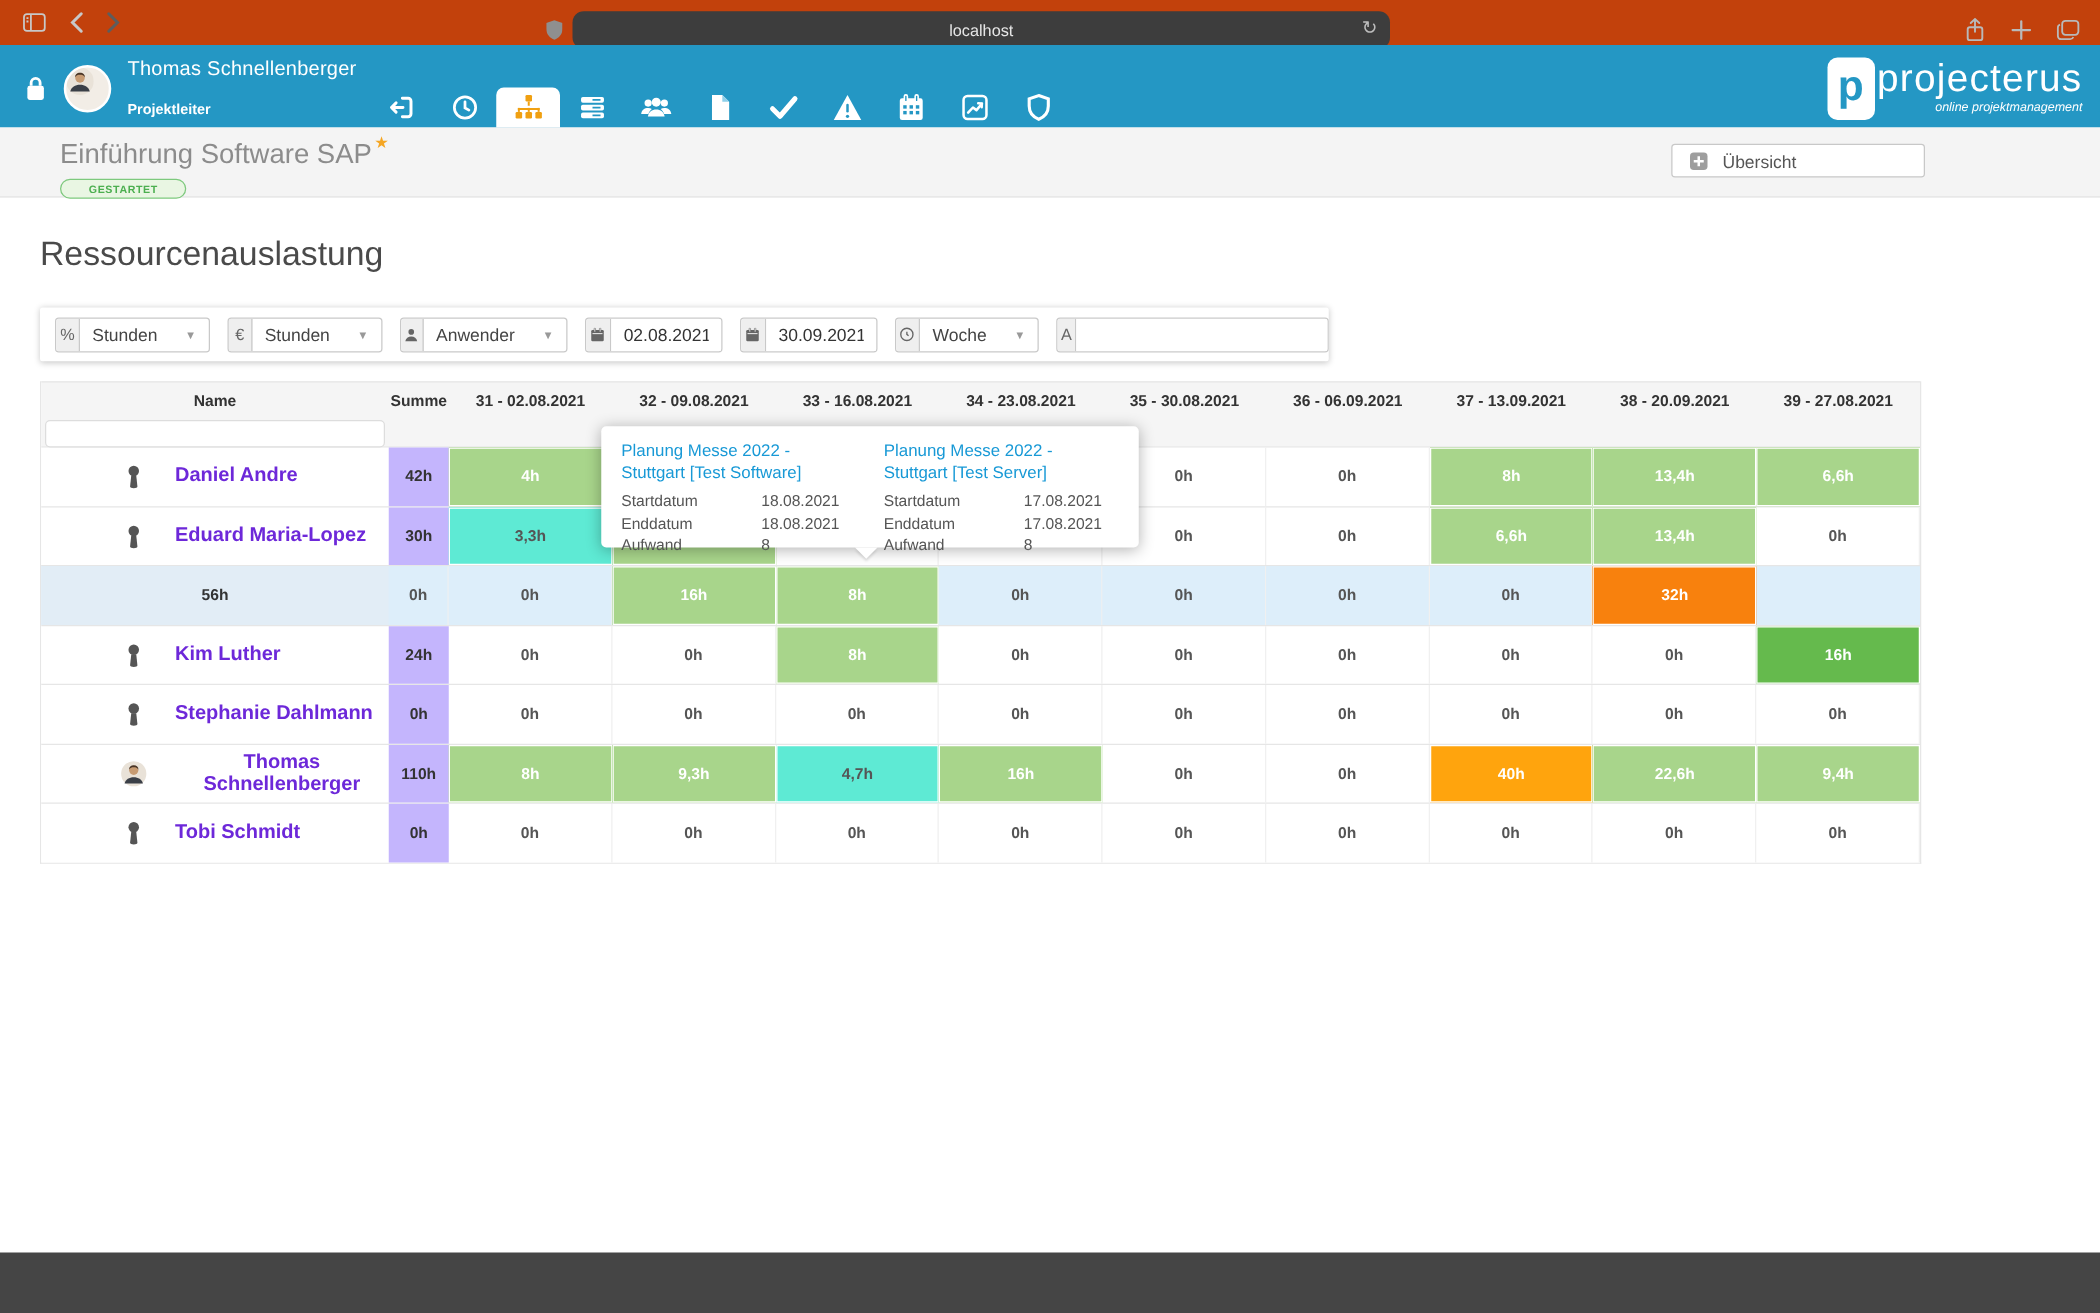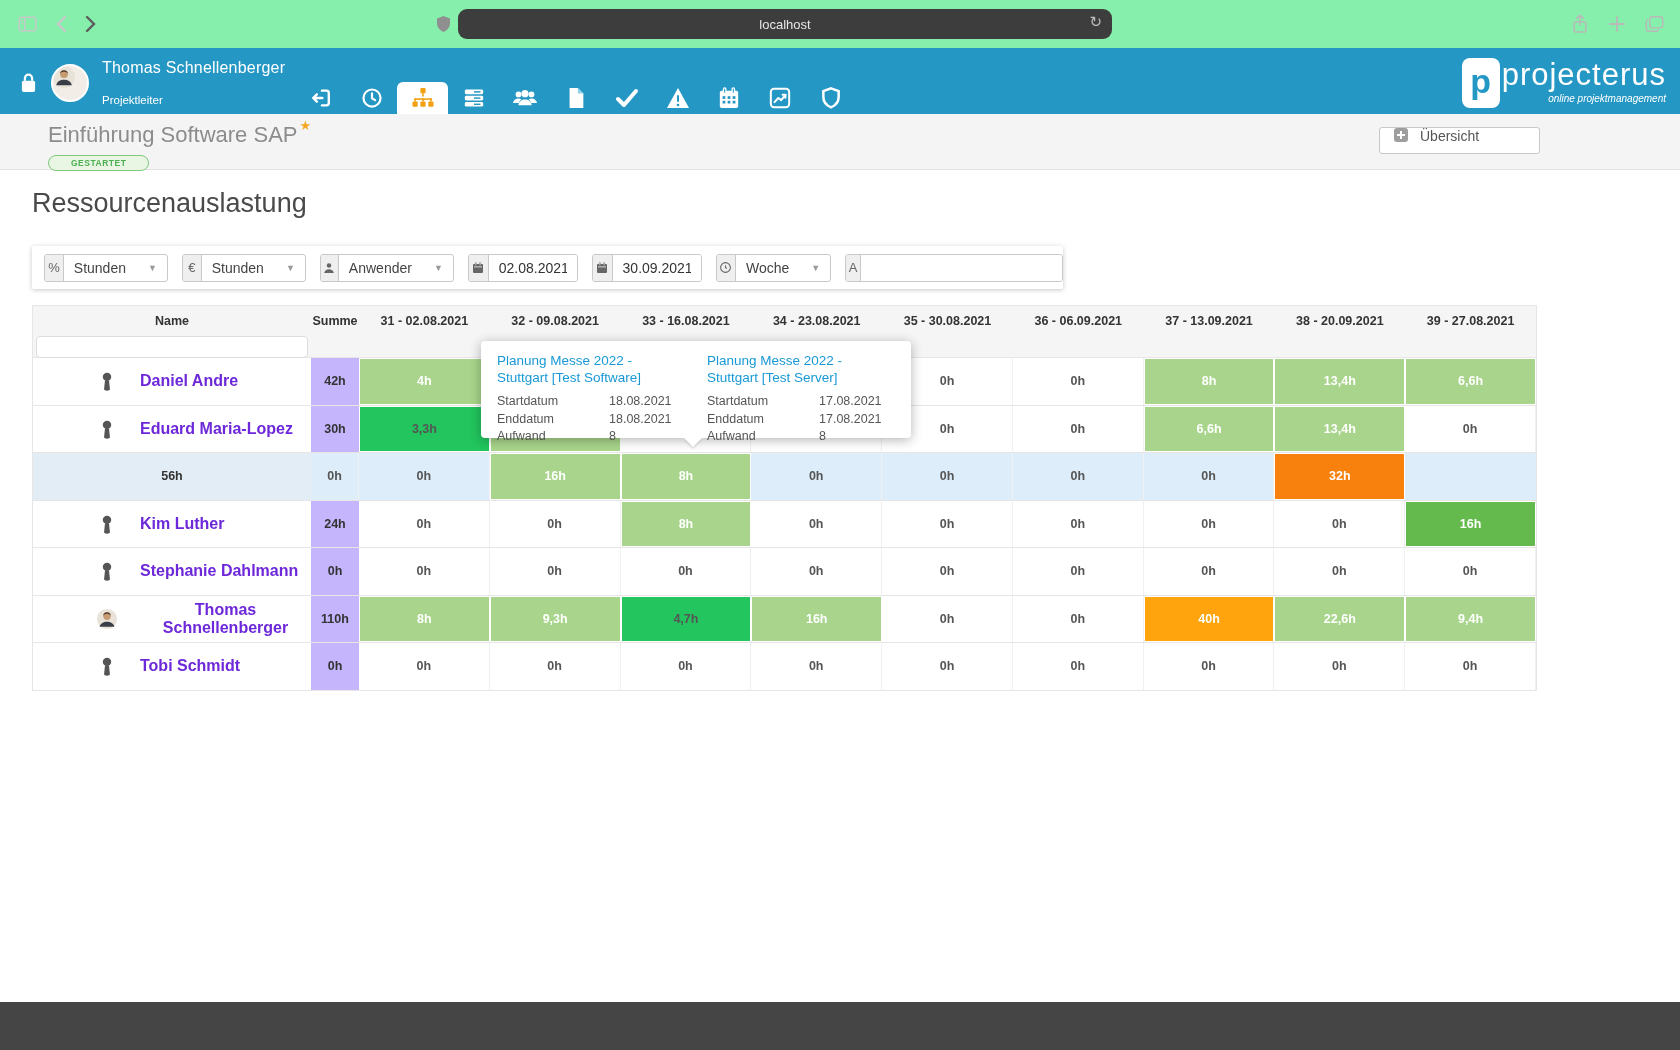--- a/index.html
+++ b/index.html
@@ -2,55 +2,55 @@
 <html><head>
 <meta charset="utf-8">
 <style>
   * { margin:0; padding:0; box-sizing:border-box; }
   html,body { width:1680px; height:1050px; overflow:hidden; }
   body { font-family:"Liberation Sans", sans-serif; background:#fff; }
   svg { display:block; }
   .page { position:relative; width:1680px; height:1050px; background:#fff; }
 
   
-  .browser-bar { position:relative; height:48px; background:#86efac; display:flex; align-items:center; }
+  .browser-bar { position:relative; height:36px; background:#c2410c; display:flex; align-items:center; }
   .bb-left { display:flex; align-items:center; gap:18px; padding-left:18px; color:#c8c8c8; }
   .bb-fwd { color:#5d5d5d; }
   .bb-shield { position:absolute; left:437px; top:16px; color:#8f8f8f; }
   .url-bar { position:absolute; left:458px; top:9px; width:654px; height:30px; background:#3d3d3d; border-radius:9px;
              display:flex; align-items:center; justify-content:center; color:#e6e6e6; font-size:13px; }
   .url-refresh { position:absolute; right:10px; top:4px; color:#bdbdbd; font-size:15px; cursor:default; }
   .bb-right { position:absolute; right:16px; top:0; height:48px; display:flex; align-items:center; gap:20px; color:#b9b9b9; }
 
   
   .app-header { position:relative; height:66px; background:#2497c4; }
   .user-block { position:absolute; left:20px; top:11px; display:flex; align-items:center; }
   .lock-ic { color:#fff; margin-right:14px; }
   .avatar { width:38px; height:38px; border-radius:50%; background:#f2ede6; border:2px solid #fff; overflow:hidden; }
   .user-names { margin-left:13px; color:#fff; }
   .user-name { font-size:16px; font-weight:400; letter-spacing:.2px; }
-  .user-role { font-size:11.5px; font-weight:400; margin-top:17px; }
+  .user-role { font-size:11.5px; font-weight:700; margin-top:17px; }
   .main-nav { position:absolute; left:295px; bottom:0; display:flex; }
   .nav-item { width:51px; height:32px; display:flex; align-items:center; justify-content:center; color:#fff; cursor:pointer; }
   .nav-item.active { background:#fff; border-radius:6px 6px 0 0; color:#f0a011; }
   .logo { position:absolute; right:14px; top:10px; display:flex; align-items:flex-start; }
   .logo-box { width:38px; height:50px; background:#fff; border-radius:8px; display:flex; align-items:center; justify-content:center;
               color:#2497c4; font-size:34px; font-weight:700; line-height:1; padding-bottom:4px; }
   .logo-text { margin-left:2px; color:#fff; }
   .logo-word { font-size:31px; font-weight:400; letter-spacing:1px; line-height:34px; }
   .logo-sub { font-size:10px; font-style:italic; text-align:right; margin-top:1px; }
 
   
   .sub-header { position:relative; height:56px; background:#f4f4f4; border-bottom:1px solid #e3e3e3; }
   .project-title { position:absolute; left:48px; top:8px; font-size:22px; color:#8c8c8c; font-weight:400; }
   .project-star { color:#f5a623; font-size:13px; vertical-align:top; position:relative; top:-4px; left:2px; }
   .status-badge { position:absolute; left:48px; top:41px; font-size:8.5px; font-weight:700; letter-spacing:.5px; color:#4caf50;
                   background:#e9f6e3; border:1px solid #7ec97e; border-radius:9px; padding:2px 22px; }
-  .overview-btn { position:absolute; right:140px; top:13px; width:161px; height:27px; background:#fff; border:1px solid #c8c8c8;
-                  border-radius:3px; display:flex; align-items:flex-start; padding-left:14px; gap:12px; font-size:14px; color:#555; cursor:pointer; }
+  .overview-btn { position:absolute; right:140px; top:13px; width:203px; height:27px; background:#fff; border:1px solid #c8c8c8;
+                  border-radius:3px; display:flex; align-items:center; padding-left:14px; gap:12px; font-size:14px; color:#555; cursor:pointer; }
   .ov-ic { width:14px; height:14px; background:#9e9e9e; border-radius:3px; position:relative; }
   .ov-ic:before { content:""; position:absolute; left:6px; top:3px; width:2px; height:8px; background:#fff; }
   .ov-ic:after { content:""; position:absolute; left:3px; top:6px; width:8px; height:2px; background:#fff; }
 
   
   .page-title { position:absolute; left:32px; top:188px; font-size:27px; color:#4a4a4a; font-weight:400; }
 
   .filter-card { position:absolute; left:32px; top:246px; width:1031px; height:43px; background:#fff; border-radius:2px;
                  box-shadow:0 1px 5px rgba(0,0,0,.22); display:flex; align-items:center; gap:14px; padding-left:12px; }
   .fgroup { display:flex; height:28px; border:1px solid #c9c9c9; border-radius:3px; overflow:hidden; background:#fff; }
@@ -72,21 +72,21 @@
   .trow { display:grid; grid-template-columns:278px 48px repeat(9,1fr); height:47.5px; border-top:1px solid #e6e6e6; background:#fff; }
   .trow.hl { background:#ddeefa; }
   .name-cell { display:flex; align-items:center; padding-left:63px; gap:22px; }
   .name-cell .nm { font-size:16px; font-weight:700; color:#6d28d9;text-align:center; }
   .summe-cell { display:flex; align-items:center; justify-content:center; font-size:12.5px; font-weight:700; color:#333; background:#c4b5fd; }
   .trow.hl .summe-cell { background:#e2edf6; }
   .wcell { display:flex; align-items:center; justify-content:center; font-size:12.5px; font-weight:700; color:#555;
            border-right:1px solid #f0f0f0; }
   .wcell.c-green { background:#a8d58b; color:#fff; box-shadow:inset 0 0 0 1px #fff; border-right:none; }
   .wcell.c-dark_green { background:#65ba4d; color:#fff; box-shadow:inset 0 0 0 1px #fff; border-right:none; }
-  .wcell.c-yellow { background:#22c55e; color:#555; box-shadow:inset 0 0 0 1px #fff; border-right:none; }
+  .wcell.c-yellow { background:#5eead4; color:#555; box-shadow:inset 0 0 0 1px #fff; border-right:none; }
   .wcell.c-orange_deep { background:#f8810d; color:#fff; box-shadow:inset 0 0 0 1px #fff; border-right:none; }
   .wcell.c-orange { background:#ffa40d; color:#fff; box-shadow:inset 0 0 0 1px #fff; border-right:none; }
   .wcell.c-blue { background:#ddeefa; }
   .sil { width:22px; height:22px; }
 
   
   .tooltip { position:absolute; left:481px; top:341px; width:430px; height:97px; background:#fff; border-radius:4px;
              box-shadow:0 2px 12px rgba(0,0,0,.3); z-index:10; display:flex; padding:12px 16px; gap:22px; }
   .tt-col { width:50%; }
   .tt-title { color:#1899d6; font-size:13.5px; line-height:1.25; margin-bottom:6px; cursor:pointer; }

